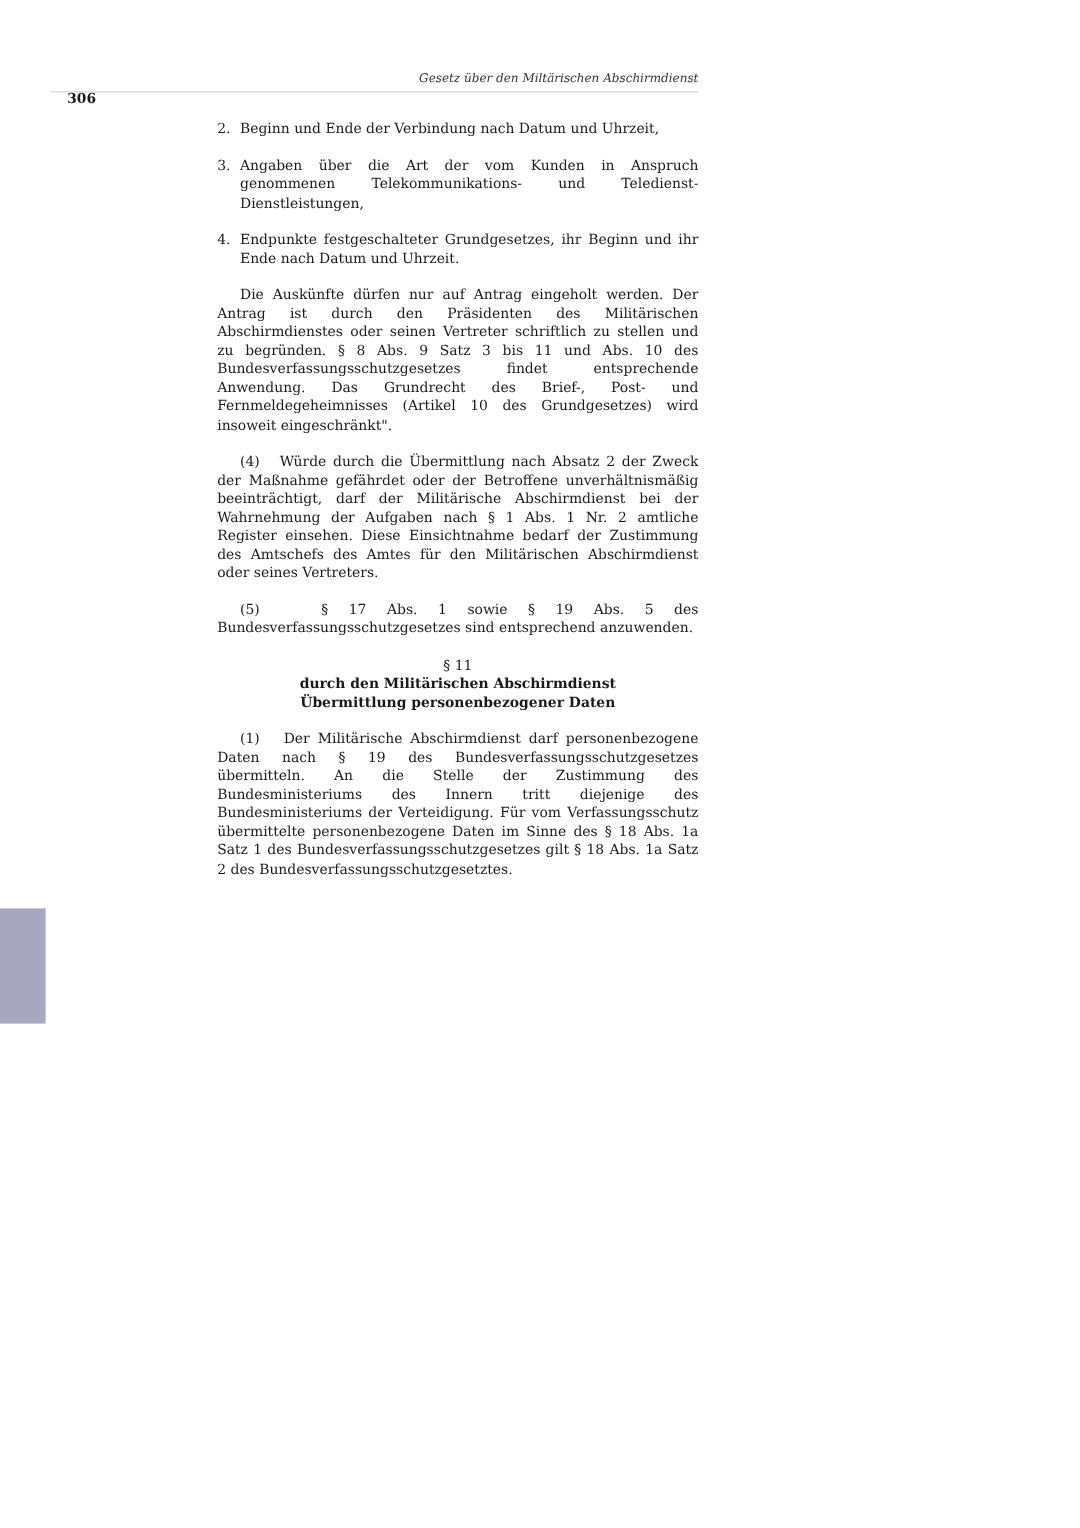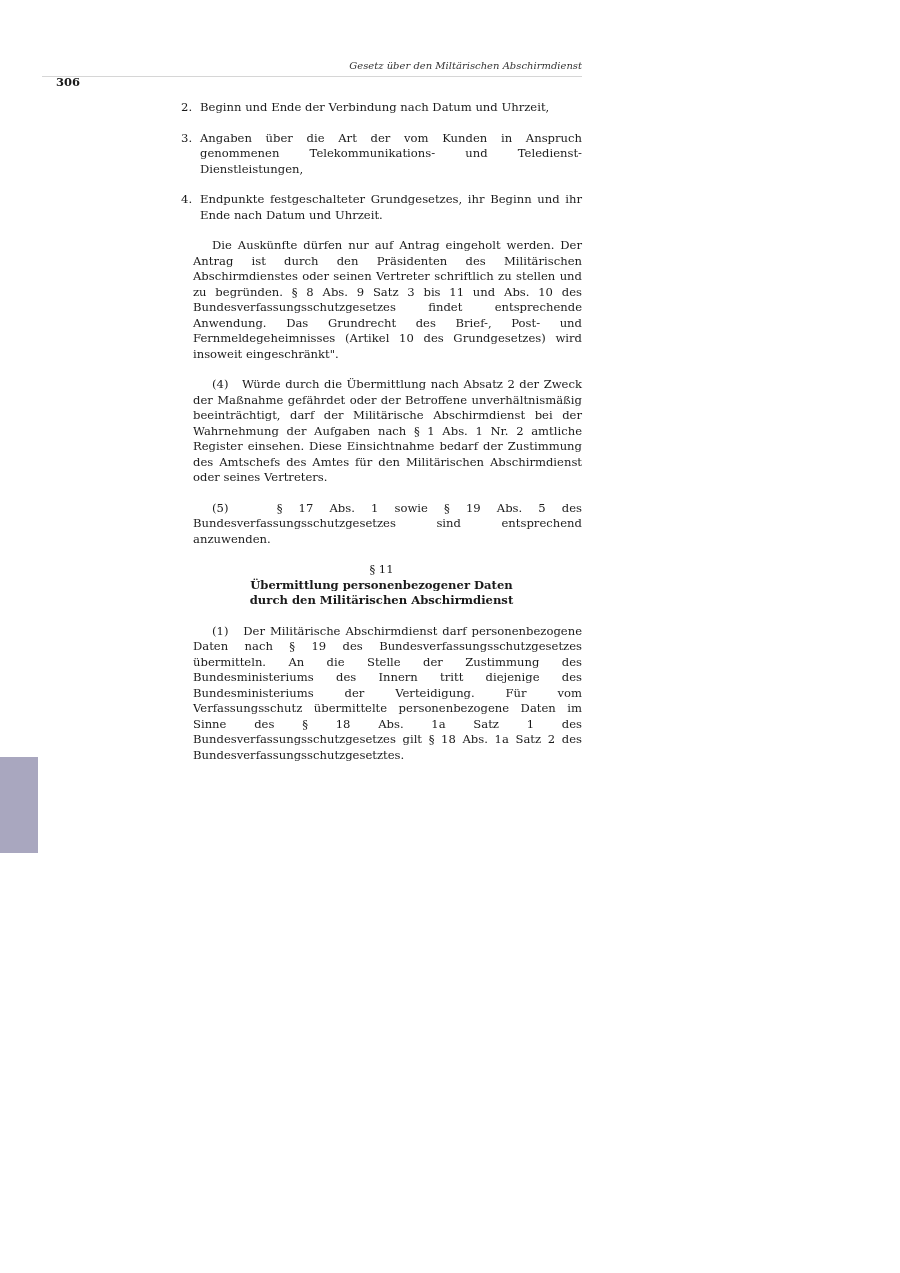--- a/index.html
+++ b/index.html
@@ -18,21 +18,21 @@
     .running-title {
       position: absolute; right: 0; top: 0; font-size: 10px; font-style: italic; color: #333;
     }
     .content {
       position: absolute; left: 181px; top: 100px; width: 401px;
       font-size: 11.6px; line-height: 15.5px; text-align: justify;
     }
     .list-item { display: flex; margin-bottom: 15px; }
     .list-num { width: 19px; flex: 0 0 19px; }
     .list-text { flex: 1; }
-    p { margin: 0 0 15px 12px; text-indent: 19px; }
+    p { margin: 0 0 15px 0; text-indent: 19px; }
     .section-head { text-align: center; margin: 0 0 15px 0; }
     .section-num { font-weight: normal; }
     .section-title { font-weight: bold; }
     .side-tab {
       position: absolute; left: 0; top: 757px; width: 38px; height: 96px;
       background: #a9a7bf;
     }
   </style>
 </head>
 <body>
@@ -55,20 +55,20 @@
     <span class="list-num">4.</span>
     <span class="list-text">Endpunkte festgeschalteter Grundgesetzes, ihr Beginn und ihr Ende nach Datum und Uhrzeit.</span>
   </div>
 
   <p>Die Auskünfte dürfen nur auf Antrag eingeholt werden. Der Antrag ist durch den Präsidenten des Militärischen Abschirmdienstes oder seinen Vertreter schriftlich zu stellen und zu begründen. § 8 Abs. 9 Satz 3 bis 11 und Abs. 10 des Bundesverfassungsschutzgesetzes findet entsprechende Anwendung. Das Grundrecht des Brief-, Post- und Fernmeldegeheimnisses (Artikel 10 des Grundgesetzes) wird insoweit eingeschränkt".</p>
   <p style="white-space: pre-wrap;">(4)   Würde durch die Übermittlung nach Absatz 2 der Zweck der Maßnahme gefährdet oder der Betroffene unverhältnismäßig beeinträchtigt, darf der Militärische Abschirmdienst bei der Wahrnehmung der Aufgaben nach § 1 Abs. 1 Nr. 2 amtliche Register einsehen. Diese Einsichtnahme bedarf der Zustimmung des Amtschefs des Amtes für den Militärischen Abschirmdienst oder seines Vertreters.</p>
   <p style="white-space: pre-wrap;">(5)   § 17 Abs. 1 sowie § 19 Abs. 5 des Bundesverfassungsschutzgesetzes sind entsprechend anzuwenden.</p>
 
   <div class="section-head">
     <div class="section-num">§ 11</div>
+    <div class="section-title">durch den Militärischen Abschirmdienst</div>
     <div class="section-title">Übermittlung personenbezogener Daten</div>
-    <div class="section-title">durch den Militärischen Abschirmdienst</div>
   </div>
 
   <p style="white-space: pre-wrap;">(1)   Der Militärische Abschirmdienst darf personenbezogene Daten nach § 19 des Bundesverfassungsschutzgesetzes übermitteln. An die Stelle der Zustimmung des Bundesministeriums des Innern tritt diejenige des Bundesministeriums der Verteidigung. Für vom Verfassungsschutz übermittelte personenbezogene Daten im Sinne des § 18 Abs. 1a Satz 1 des Bundesverfassungsschutzgesetzes gilt § 18 Abs. 1a Satz 2 des Bundesverfassungsschutzgesetztes.</p>
 </div>
 
 <div class="side-tab"></div>
 
 </body></html>

